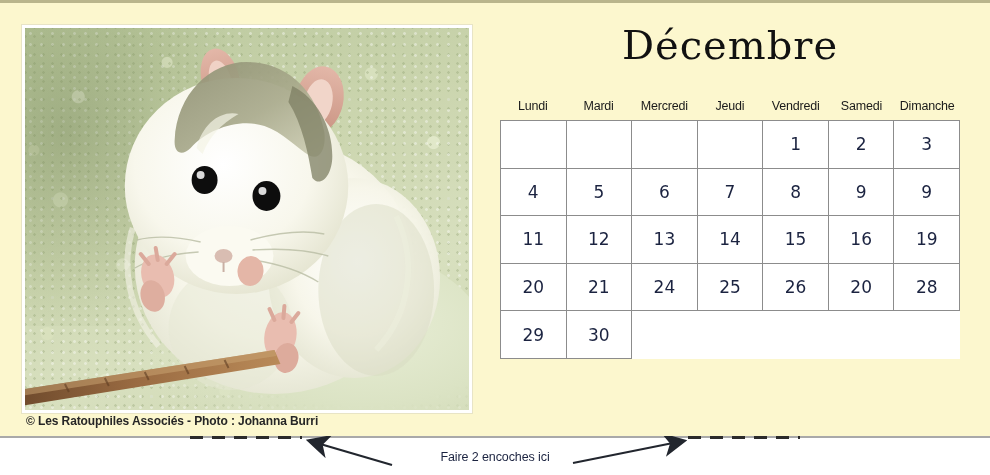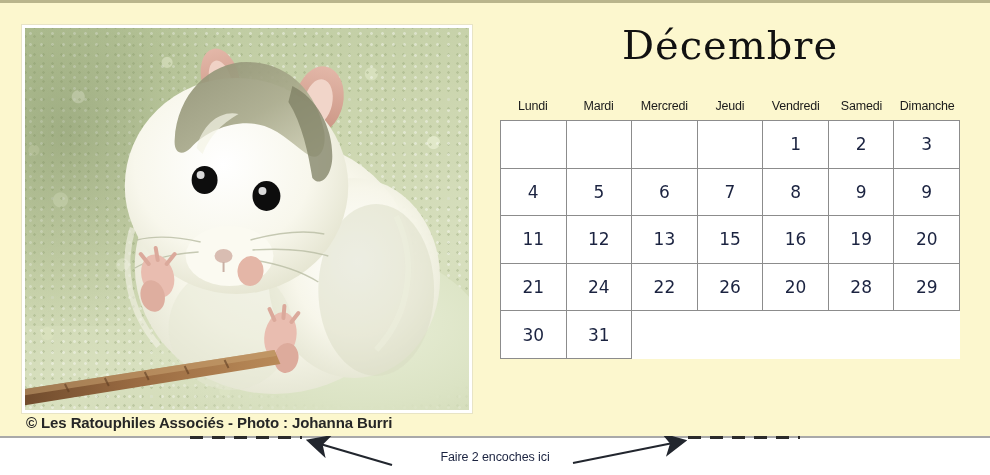--- a/index.html
+++ b/index.html
@@ -108,21 +108,21 @@
   }
 
   
   #hamster { position: absolute; left: 0; top: 0; width: 100%; height: 100%; }
 
   
   #photo-caption {
     position: absolute;
     left: 26px;
     top: 414px;
-    font-size: 15px;
+    font-size: 12px;
     font-weight: 600;
     color: #262626;
     letter-spacing: -0.1px;
     white-space: nowrap;
   }
 
   
   #month-title {
     position: absolute;
     left: 500px;
@@ -340,35 +340,35 @@
       <div class="day-cell">5</div>
       <div class="day-cell">6</div>
       <div class="day-cell">7</div>
       <div class="day-cell">8</div>
       <div class="day-cell">9</div>
       <div class="day-cell">9</div>
 
       <div class="day-cell">11</div>
       <div class="day-cell">12</div>
       <div class="day-cell">13</div>
+      <div class="day-cell">14</div>
       <div class="day-cell">15</div>
       <div class="day-cell">16</div>
 
       <div class="day-cell">19</div>
       <div class="day-cell">20</div>
       <div class="day-cell">21</div>
       <div class="day-cell">24</div>
 
-      <div class="day-cell">22</div>
+      <div class="day-cell">25</div>
       <div class="day-cell">26</div>
       <div class="day-cell">20</div>
       <div class="day-cell">28</div>
       <div class="day-cell">29</div>
       <div class="day-cell">30</div>
-      <div class="day-cell">31</div>
     </div>
   </div>
 </div>
 
 <div id="sheet-bottom-rule"></div>
 
 <div id="notch-area">
   <div class="dash-seg" id="dash-left"></div>
   <div class="dash-seg" id="dash-right"></div>
 

